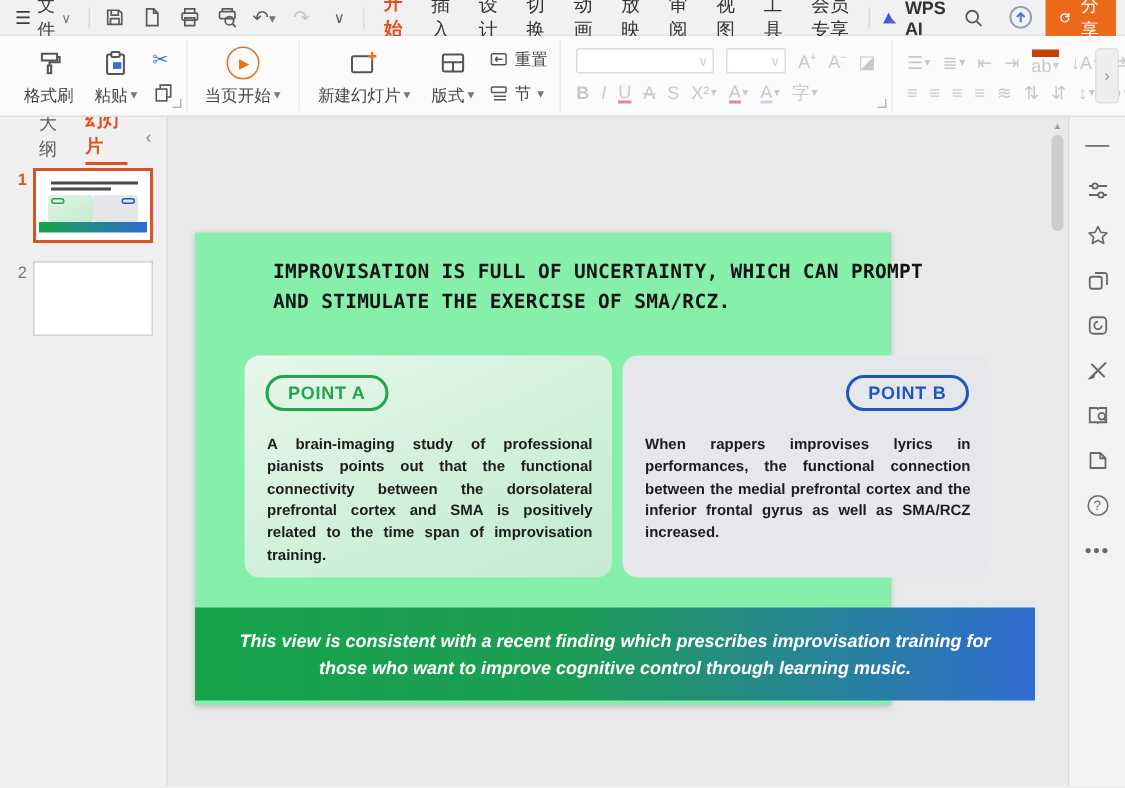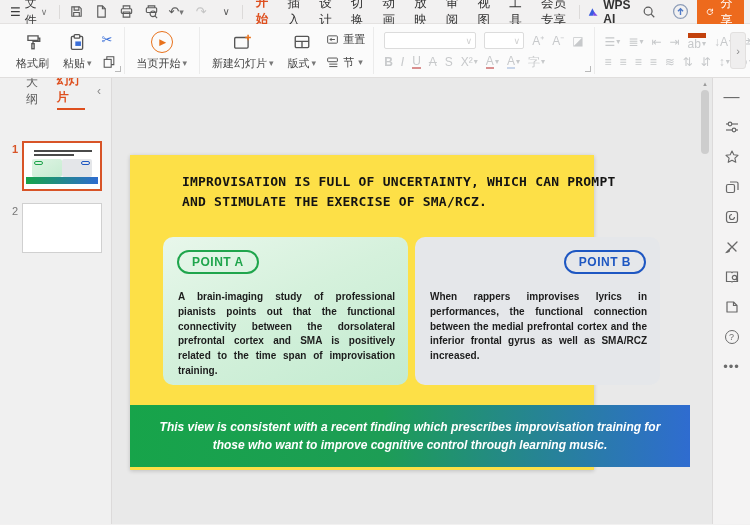--- a/index.html
+++ b/index.html
@@ -40,41 +40,41 @@
   .dico { color:#c7c9cb; font-size:12px; line-height:1; display:flex; align-items:center; gap:1px; white-space:nowrap; }
   .dico b { font-weight:bold; font-size:12px; }
   .dico .dc { font-size:8px; }
   .strik { text-decoration:line-through; }
   .ubar { border-bottom:2px solid #d98f8f; }
   .hbar { border-bottom:2px solid #c9d6ea; }
   .expand-btn { position:absolute; right:4px; top:8px; bottom:8px; width:16px; background:#efeeee; border:1px solid #e2e0df; border-radius:3px; display:flex; align-items:center; justify-content:center; color:#8a8a8a; font-size:11px; }
 
   
   .content { display:flex; height:446px; }
-  .left-panel { width:112px; background:#f0f0f0; border-right:1px solid #dcdada; display:flex; flex-direction:column;gap:29px; }
+  .left-panel { width:112px; background:#f0f0f0; border-right:1px solid #dcdada; display:flex; flex-direction:column; }
   .panel-tabs { height:26px; display:flex; align-items:center; gap:12px; padding:0 10px 0 26px; font-size:12px; color:#5e5e5e; }
   .ptab.active { color:#DE4F1E; border-bottom:2px solid #DE4F1E; padding-bottom:2px; font-weight:bold; }
   .pcollapse { margin-left:auto; color:#8a8a8a; font-size:12px; }
   .thumb-list { padding:8px 6px 0 4px; display:flex; flex-direction:column; gap:12px; }
   .thumb-row { display:flex; gap:4px; }
   .tnum { width:14px; font-size:11px; color:#777; text-align:right; padding-top:2px; }
   .tnum.sel { color:#D85427; font-weight:bold; }
   .thumb { width:80px; height:50px; background:#fff; border:1px solid #d0d0d0; position:relative; }
   .thumb.selected { border:2px solid #D85427; }
   .mini { position:absolute; inset:2px; background:#fff; }
   .mini .mt1 { position:absolute; left:8px; top:5px; width:58px; height:2px; background:#4a4a4a; }
   .mini .mt2 { position:absolute; left:8px; top:9px; width:40px; height:2px; background:#4a4a4a; }
   .mini .mca { position:absolute; left:6px; top:14px; width:30px; height:18px; background:linear-gradient(150deg,#dff4e4,#c6ecd1); border-radius:2px; }
   .mini .mcb { position:absolute; right:6px; top:14px; width:30px; height:18px; background:#e4e6e9; border-radius:2px; }
   .mini .mpa { position:absolute; left:2px; top:2px; width:9px; height:4px; border:1px solid #1FA54C; border-radius:3px; }
   .mini .mpb { position:absolute; right:2px; top:2px; width:9px; height:4px; border:1px solid #1E57C2; border-radius:3px; }
   .mini .mbar { position:absolute; left:0; bottom:3px; width:100%; height:7px; background:linear-gradient(90deg,#17A44A,#2F6CD0); }
 
   .canvas { flex:1; position:relative; background:#e9e9e9; }
-  .slide { position:absolute; left:18px; top:77px; width:464px; height:315px; background:#fde047; box-shadow:0 1px 4px rgba(0,0,0,.18); }
+  .slide { position:absolute; left:18px; top:77px; width:464px; height:315px; background:#86efac; box-shadow:0 1px 4px rgba(0,0,0,.18); }
   .slide-title { position:absolute; left:52px; top:17px; width:442px; font-family:"DejaVu Sans Mono", monospace; font-weight:bold; font-size:13px; line-height:20px; color:#141414; letter-spacing:.2px; }
   .card { position:absolute; top:82px; width:245px; height:148px; border-radius:10px; }
   .card-a { left:33px; background:linear-gradient(155deg,#e8f7eb 0%,#d5f1dc 45%,#c3ebd0 100%); }
   .card-b { left:285px; background:#e5e7ea;padding-left:28px; }
   .pill { position:absolute; top:13px; font-size:12px; font-weight:bold; padding:3px 13px; border-radius:14px; letter-spacing:.5px; }
   .pill-a { left:14px; color:#1FA54C; border:2px solid #1FA54C; }
   .pill-b { right:14px; color:#1E57C2; border:2px solid #1E57C2; }
   .card-text { position:absolute; left:15px; right:13px; top:53px; font-family:Liberation Sans, sans-serif; font-weight:bold; font-size:10px; line-height:14.8px; color:#1c1c1c; text-align:justify; }
   .banner { position:absolute; left:0; top:250px; width:560px; height:62px; background:linear-gradient(90deg,#17A44A 0%,#1D9D55 45%,#2F6CD0 100%); display:flex; align-items:center; justify-content:center; }
   .banner-text { width:512px; color:#fff; font-size:12px; font-weight:bold; line-height:1.5; text-align:center;font-style:italic; }

